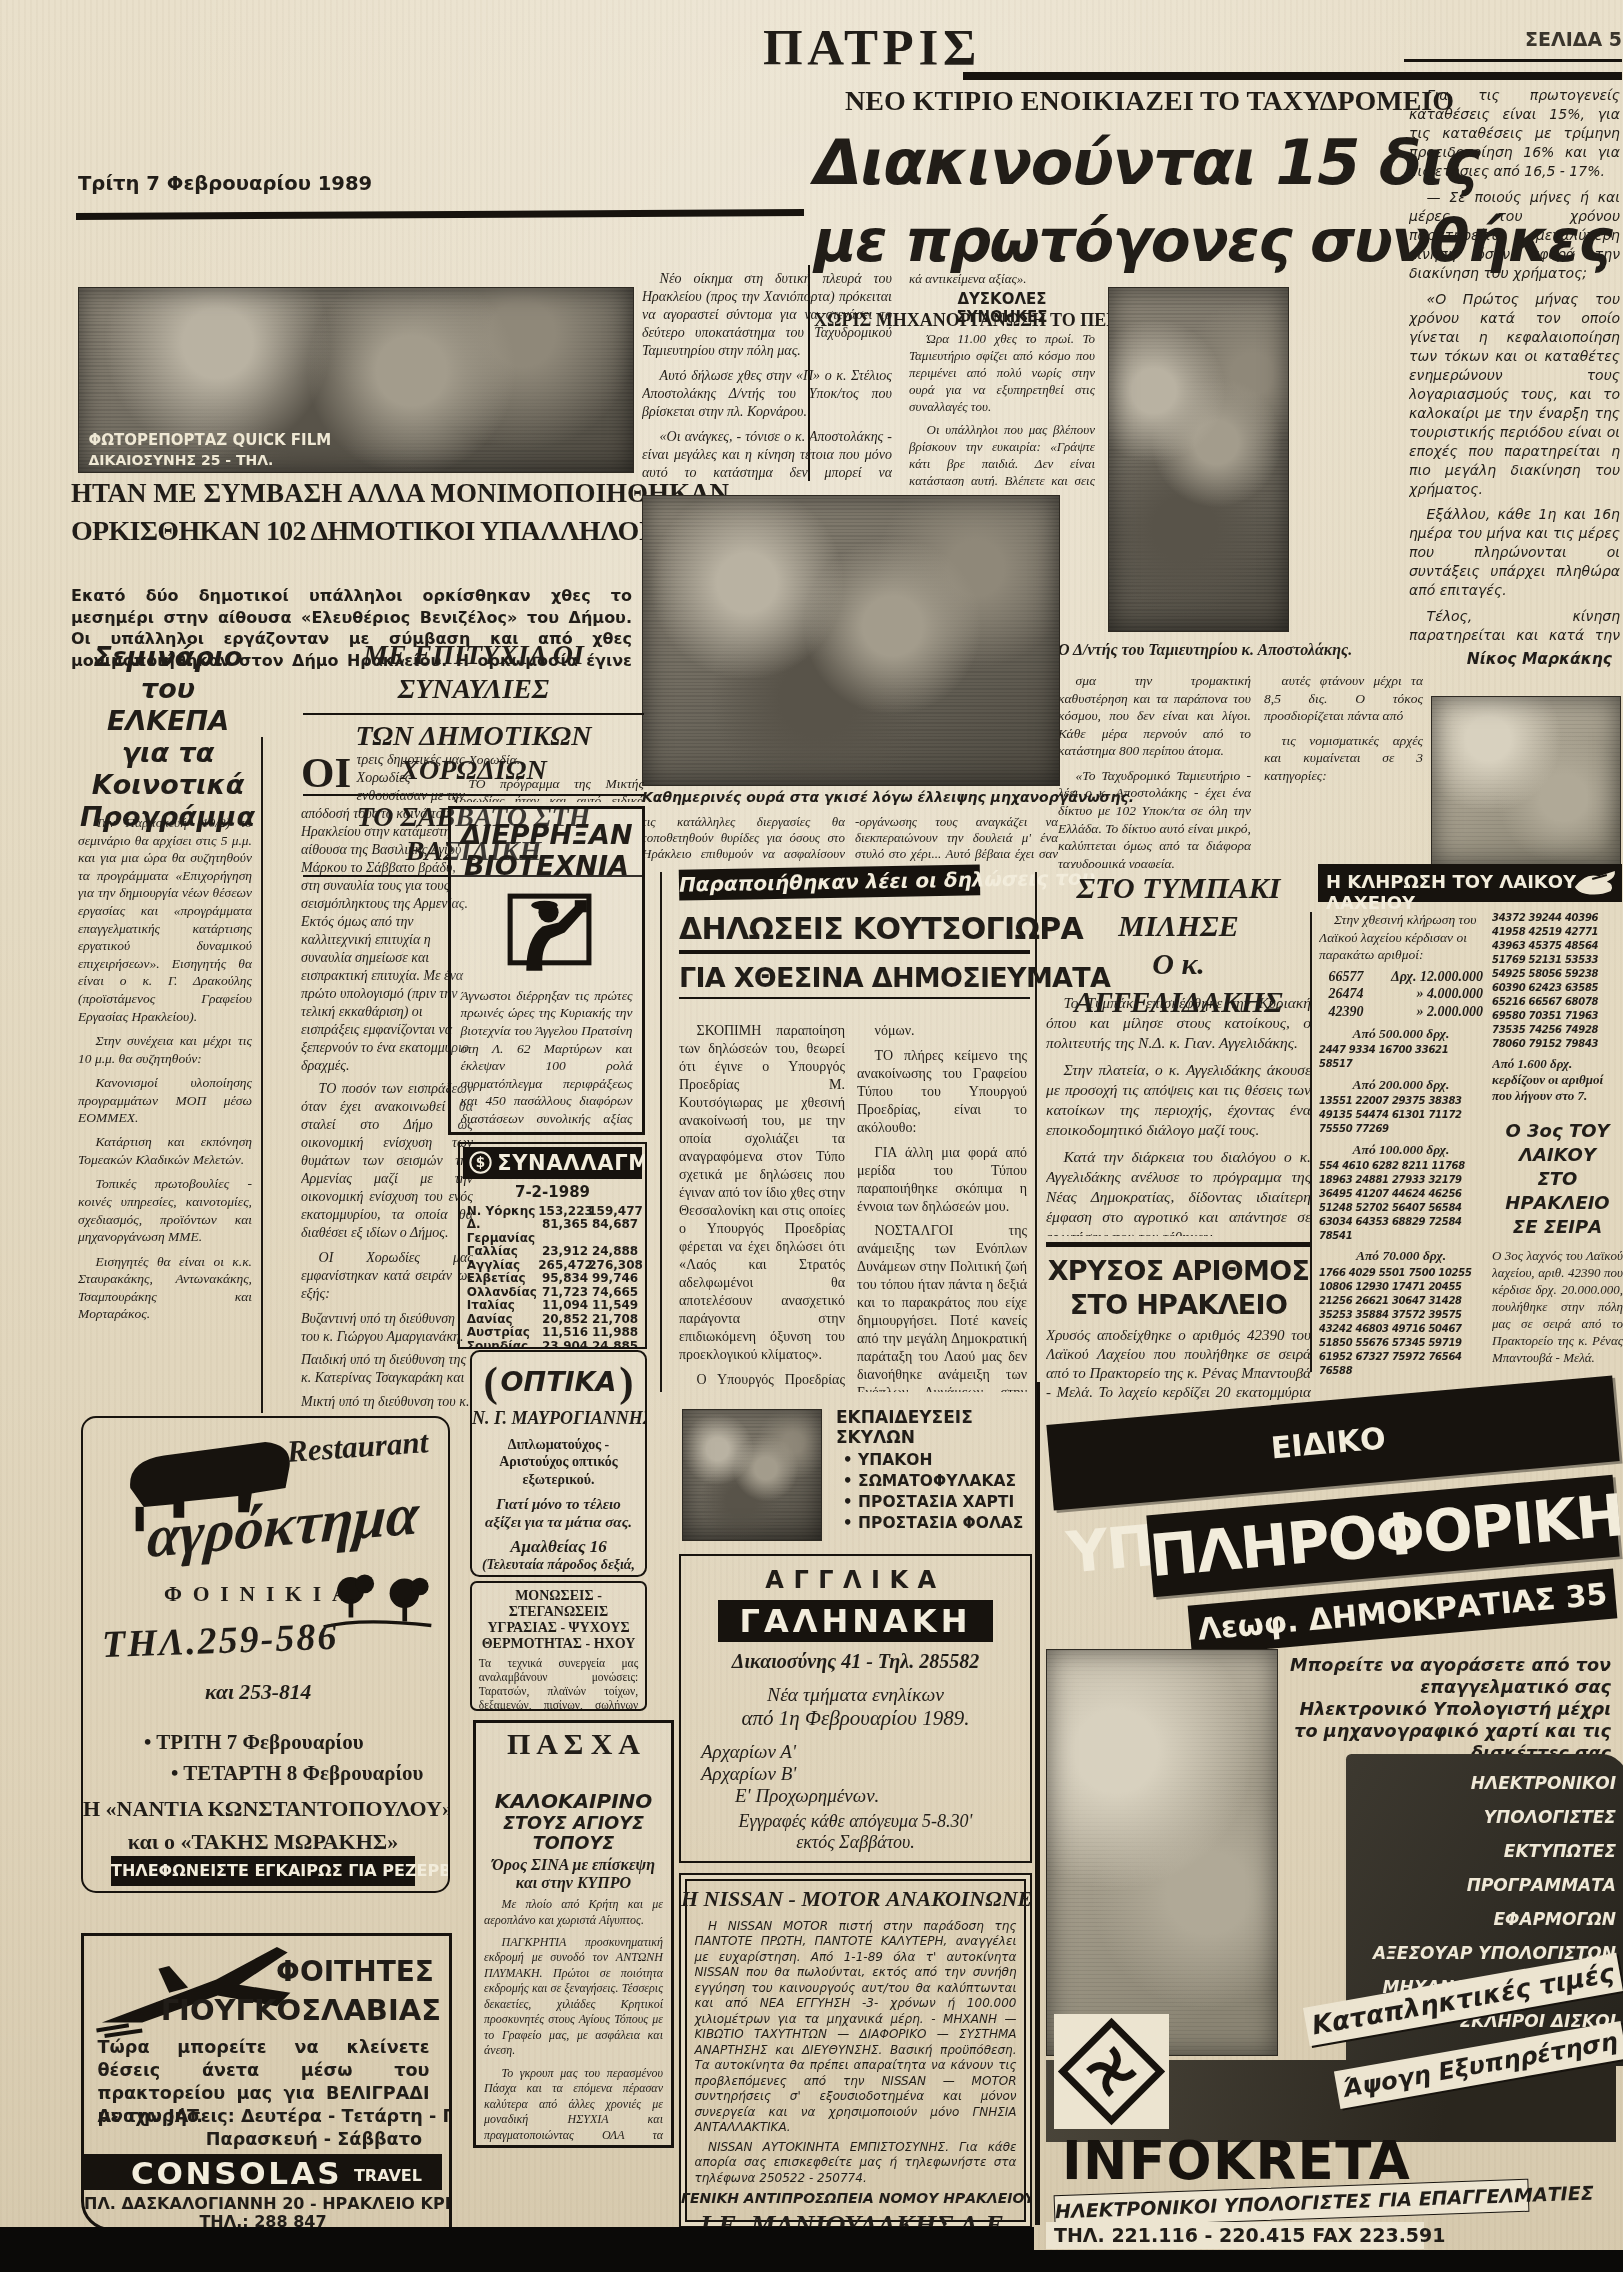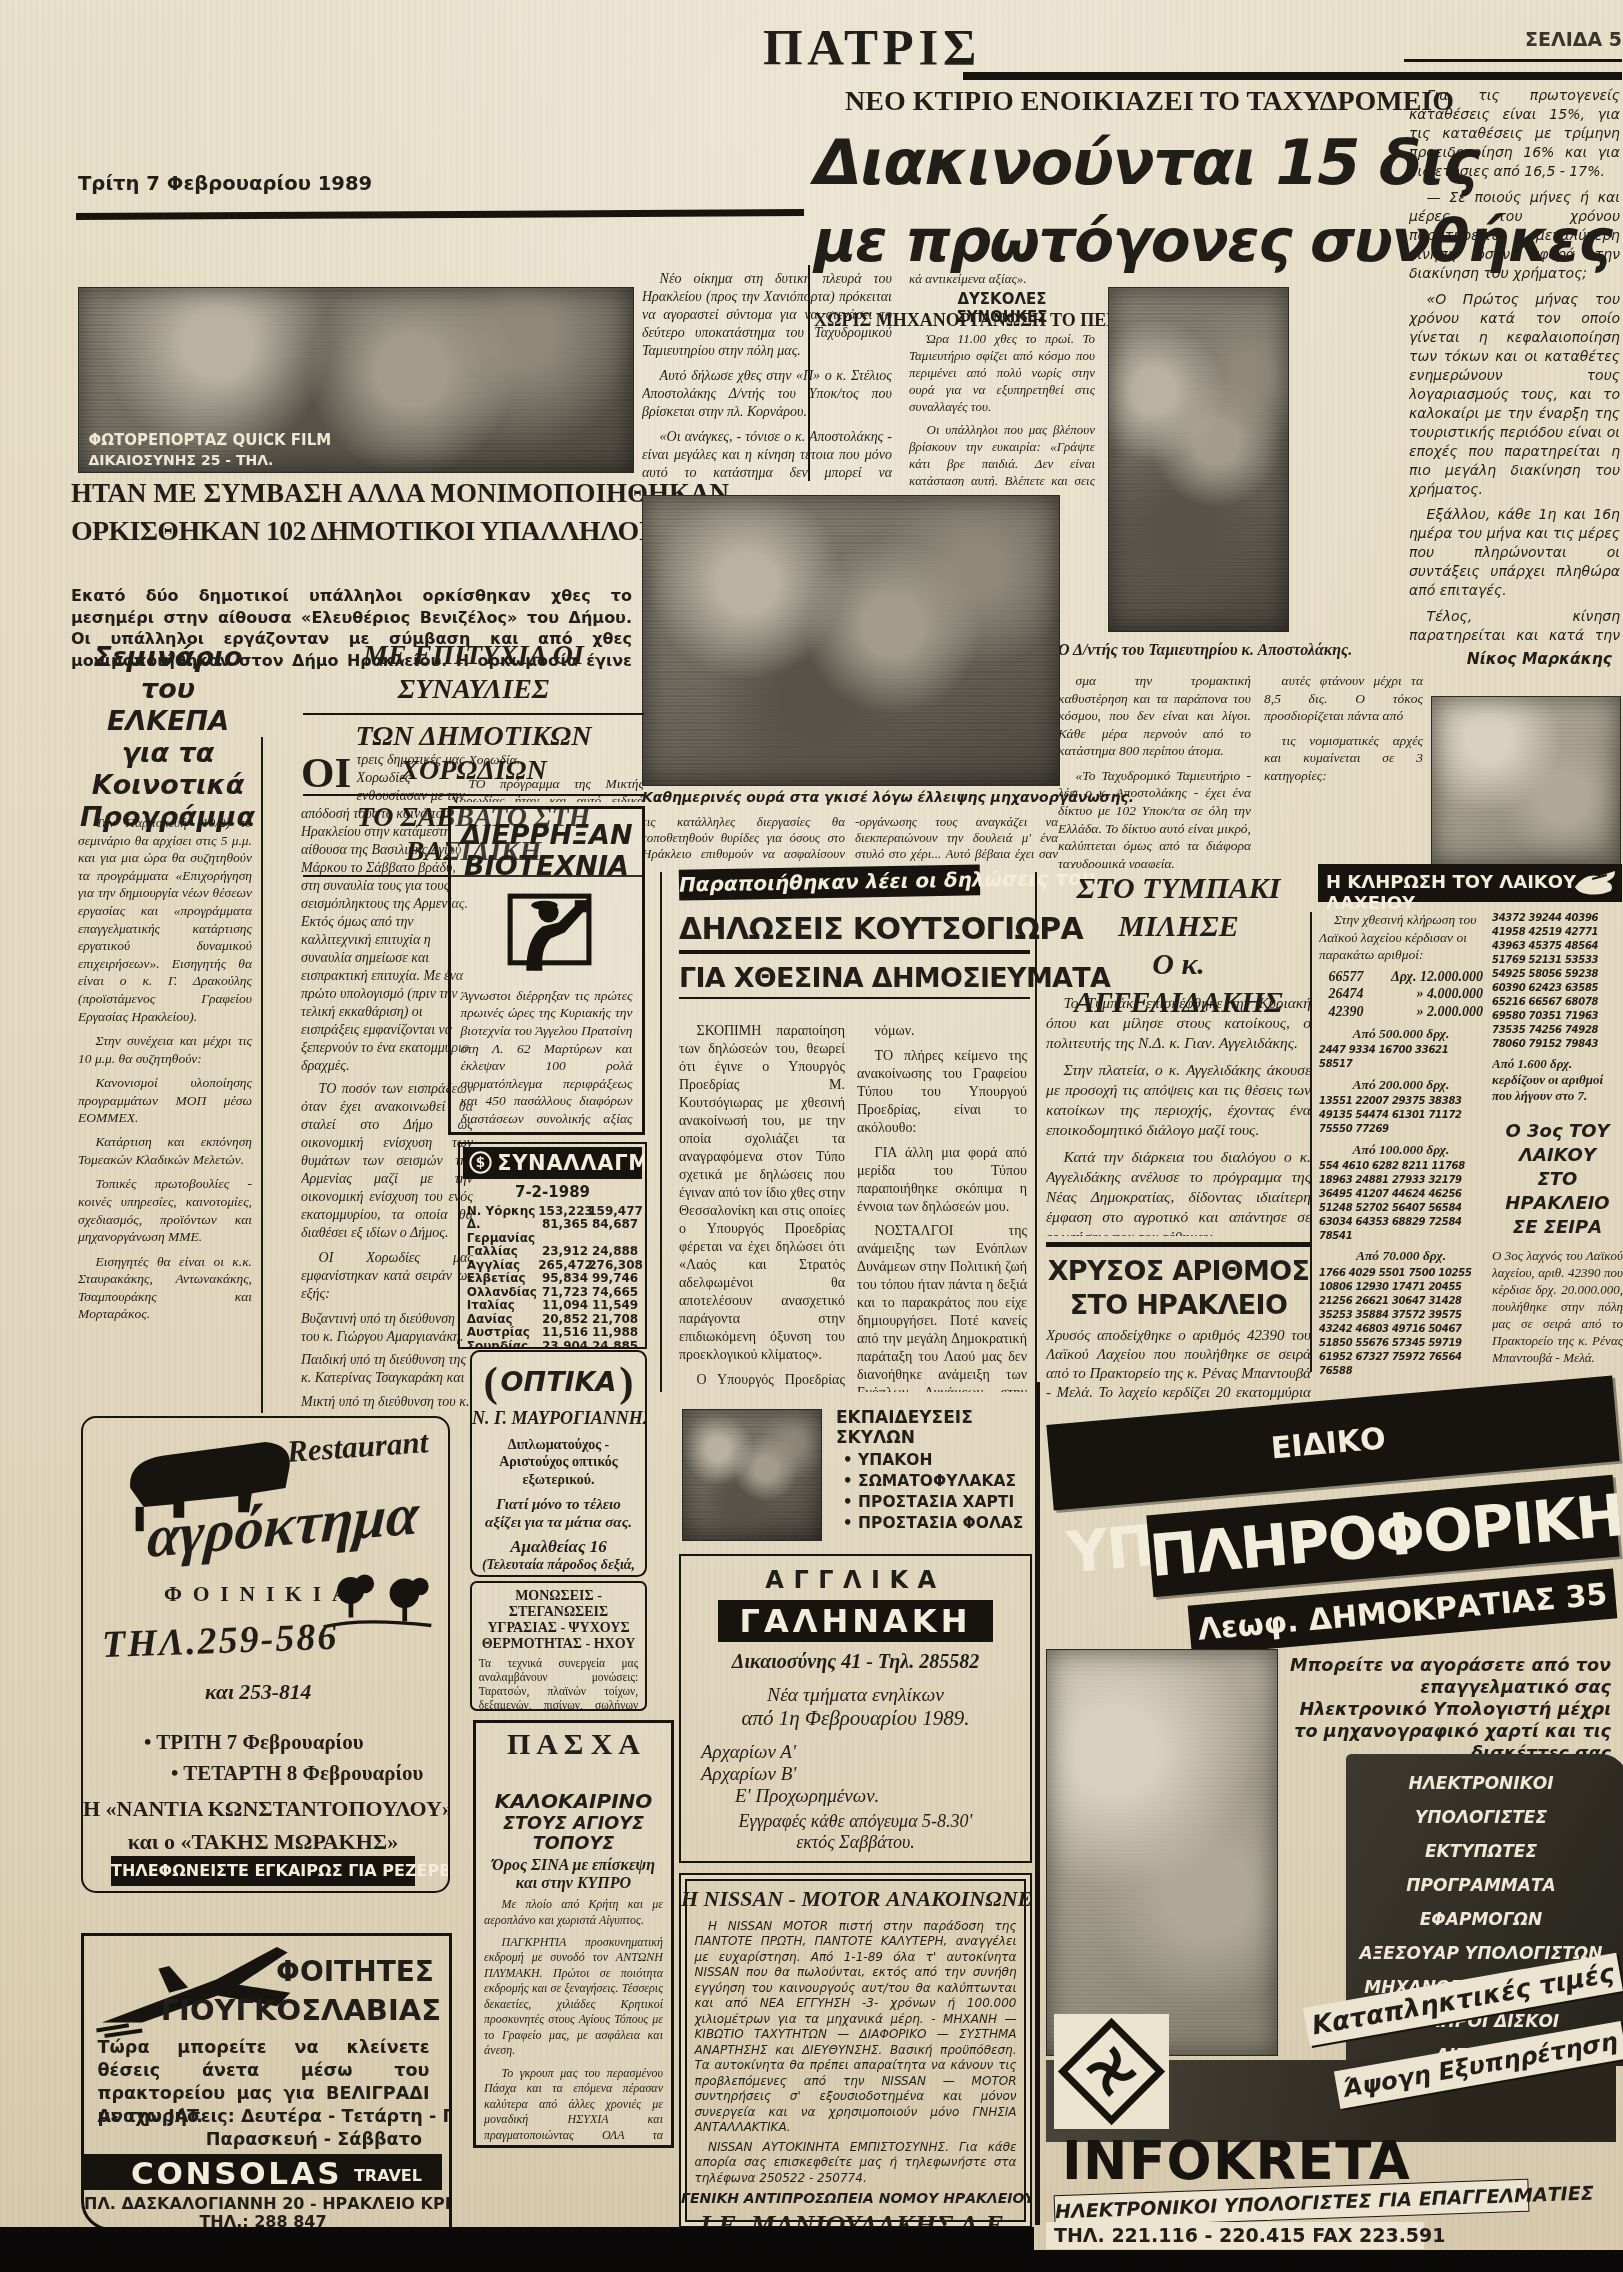--- a/index.html
+++ b/index.html
@@ -44,21 +44,21 @@
     font-size:10px;line-height:14px;letter-spacing:-0.3px;}
   .xrow{display:flex;font-family:"DejaVu Sans","Liberation Sans",sans-serif;font-weight:bold;
     font-size:12px;line-height:13.5px;}
   .xrow span:first-child{flex:1;text-align:left;}
   .xrow span{width:50px;text-align:right;}
   .prz{display:flex;font-weight:bold;font-style:italic;font-size:14px;line-height:17.6px;}
   .prz span:first-child{width:61px;text-align:left;padding-left:9.5px;}
   .prz span:last-child{flex:1;text-align:right;}
   .chorus-line{border-bottom:2.7px solid #17130e;padding-bottom:7px;margin-bottom:4px;}
   .prod{color:#efe8d6;font-style:italic;font-weight:bold;font-size:17px;line-height:34px;
-    text-align:center;font-family:"DejaVu Sans","Liberation Sans",sans-serif;}
+    text-align:right;font-family:"DejaVu Sans","Liberation Sans",sans-serif;}
   .dogli{font-family:"DejaVu Sans","Liberation Sans",sans-serif;font-weight:bold;font-size:15.5px;line-height:21px;}
   .dogli::before{content:"• ";}
 </style>
 </head>
 <body>
 
 <div class="page">
 
   <div class="abs sans b" style="left:78px;top:172px;width:405px;font-size:19.6px;">Τρίτη 7 Φεβρουαρίου 1989</div>
   <div class="abs rule" style="left:76px;top:211px;width:728px;height:6.8px;transform:rotate(-0.3deg);"></div>

